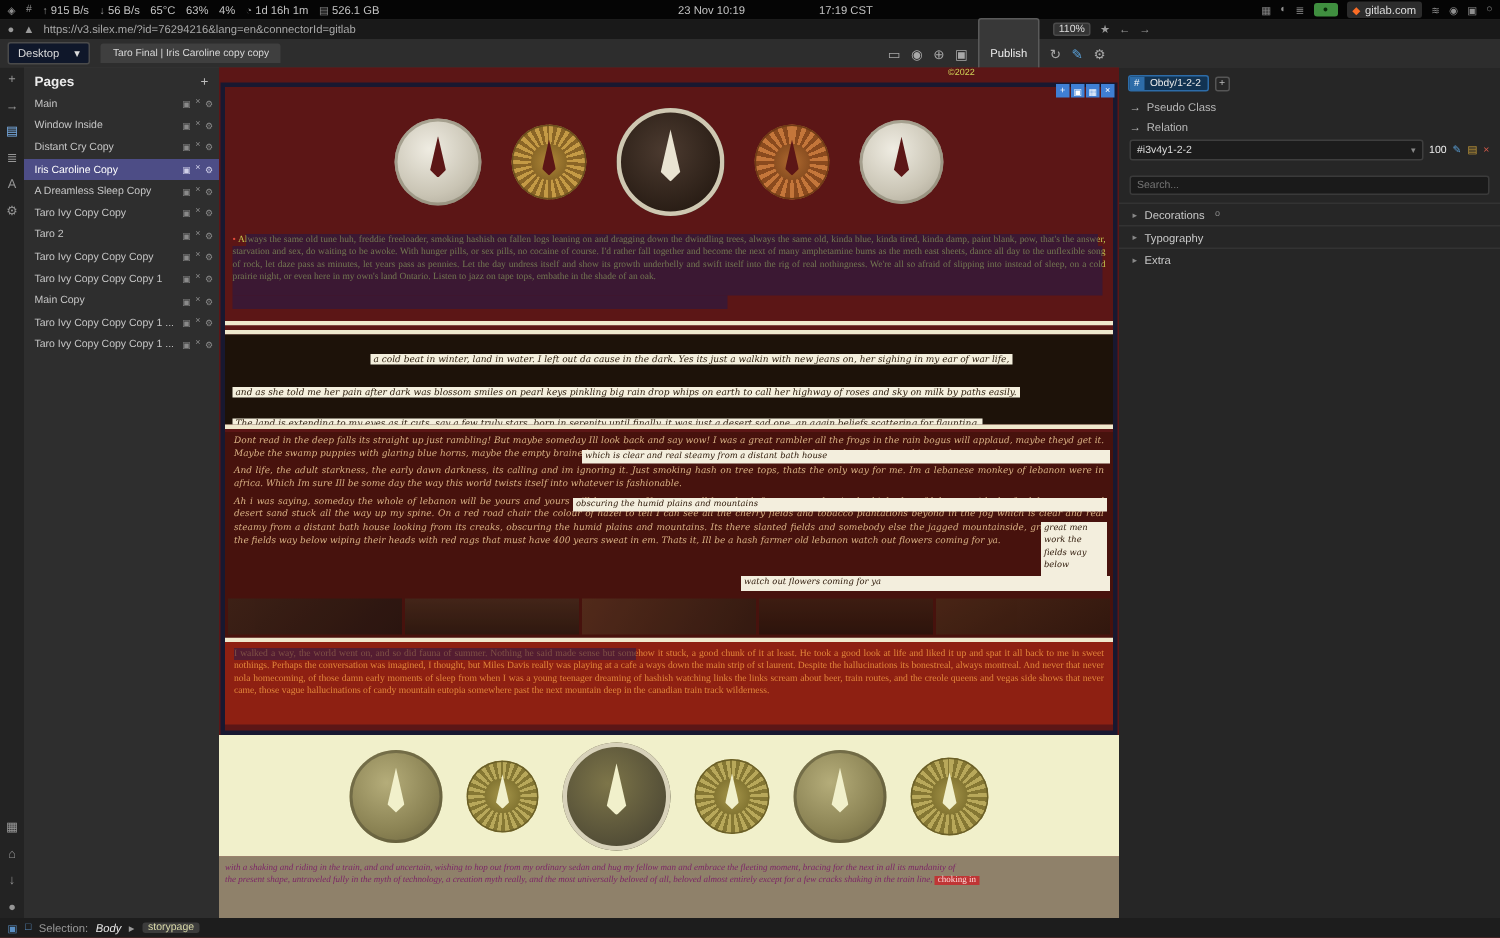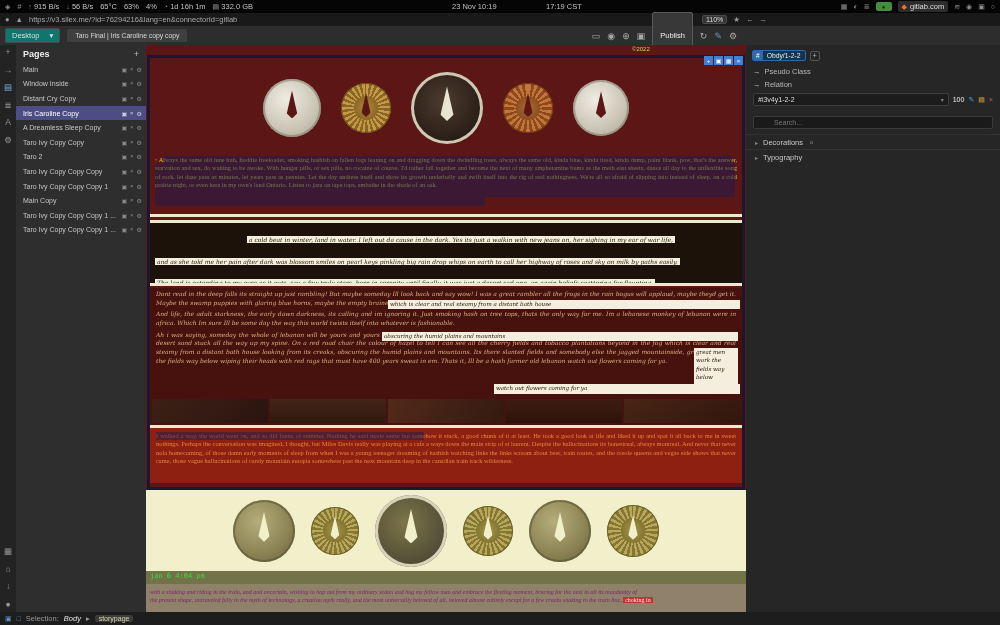--- a/index.html
+++ b/index.html
@@ -23,21 +23,21 @@
   .gitlab-glyph { color:#fc6d26; font-size:7px; }
 
   
   .browserbar { top:13px; height:13px; background:#191919; color:#9a9a9a; font-size:7.5px; padding:0 5px; gap:6px; }
   .browserbar .url { color:#a8a8a8; }
   .browserbar .right { margin-left:auto; padding-right:228px; display:flex; gap:6px; align-items:center; }
   .zoom-chip { background:#343434; border:1px solid #4a4a4a; border-radius:2px; padding:0 3px; color:#ddd; font-size:7px; }
 
   
   .appbar { top:26px; height:19px; background:#2d2d2d; padding:0 5px; gap:7px; }
-  .select-box { background:#0f766e; border:1px solid #4a4a4a; border-radius:2px; color:#ddd; font-size:7.5px; padding:2px 6px; display:inline-flex; gap:10px; align-items:center; }
+  .select-box { background:#0f172a; border:1px solid #4a4a4a; border-radius:2px; color:#ddd; font-size:7.5px; padding:2px 6px; display:inline-flex; gap:10px; align-items:center; }
   .tab { background:#3f3f3f; color:#d8d8d8; font-size:6.8px; padding:3px 8px; border-radius:2px 2px 0 0; }
   .appbar .right { margin-left:auto; padding-right:258px; display:flex; gap:7px; align-items:center; }
   .appbar .ic { color:#a8a8a8; font-size:9px; }
   .btn-publish { background:#383838; border:1px solid #5a5a5a; border-radius:2px; color:#eee; font-size:7.5px; padding:18px 7px; }
   .ic-blue { color:#5aa0d8 !important; }
 
   
   .leftstrip { position:absolute; left:0; top:45px; width:16px; bottom:13px; background:#232323;
     display:flex; flex-direction:column; align-items:center; padding:3px 0 4px; gap:9px; }
   .leftstrip .ic { color:#969696; font-size:8.5px; line-height:1; }
@@ -117,21 +117,21 @@
   .el-chip { display:inline-flex; align-items:center; background:#123352; border:1px solid #2d6ca8; border-radius:2px; overflow:hidden; }
   .el-chip .hash { background:#2d6ca8; color:#fff; font-size:6.5px; padding:1px 3px; }
   .el-chip .lbl { color:#eaeaea; font-size:6.8px; padding:1px 4px; }
   .mini-btn { border:1px solid #555; border-radius:2px; color:#bbb; font-size:7px; width:10px; height:10px; display:inline-flex; align-items:center; justify-content:center; }
   .insp-row { display:flex; align-items:center; gap:4px; padding:2px 7px; font-size:7.5px; color:#b8b8b8; }
   .sel-box { flex:1; background:#1c1c1c; border:1px solid #3e3e3e; border-radius:2px; color:#ddd; font-size:7px; padding:2px 4px; display:flex; align-items:center; }
   .sel-box .caret { margin-left:auto; color:#888; font-size:6px; }
   .spec { color:#eee; font-size:7px; }
   .tiny-ic { font-size:7px; }
   .search-row { padding:3px 7px 5px; }
-  .search-row input { width:100%; background:#1a1a1a; border:1px solid #3a3a3a; border-radius:2px; color:#999; font-size:7px; padding:2px 20px; outline:none; font-family:"Liberation Sans",sans-serif; }
+  .search-row input { width:100%; background:#1a1a1a; border:1px solid #3a3a3a; border-radius:2px; color:#999; font-size:7px; padding:2px 4px; outline:none; font-family:"Liberation Sans",sans-serif; }
   .sector { display:flex; align-items:center; gap:5px; height:15px; padding:0 9px; border-top:1px solid #333; font-size:7.5px; color:#c8c8c8; }
   .sector .arr { color:#888; font-size:6px; }
   .sector .badge { color:#8a8a8a; font-size:6px; margin-left:2px; }
 
   
   .statusbar { bottom:0; top:auto; height:13px; background:#1d1d1d; color:#999; font-size:7.5px; padding:0 5px; gap:5px;margin-top:12px; }
   .statusbar .ic { color:#5a8fc4; font-size:7px; }
   .status-chip { background:#3c3c3c; border-radius:2px; padding:0 4px; color:#d8d8a8; font-size:7px; }
   .status-val { color:#e8e8e8;font-style:italic; }
 </style>
@@ -141,21 +141,21 @@
 <div class="bar topbar">
   <div class="grp">
     <span class="ic">◈</span>
     <span class="ic">#</span>
     <span><span class="ic">↑</span> <span>915 B/s</span></span>
     <span><span class="ic">↓</span> <span>56 B/s</span></span>
     <span>65°C</span>
     <span>63%</span>
     <span>4%</span>
     <span><span class="ic">◔</span> <span>1d 16h 1m</span></span>
-    <span><span class="ic">▤</span> <span>332.0 GB</span></span>
+    <span><span class="ic">▤</span> <span>526.1 GB</span></span>
   </div>
   <span class="center-date">23 Nov 10:19</span>
   <span class="center-clock">17:19 CST</span>
   <div class="right">
     <span class="ic">▦</span>
     <span class="ic">◐</span>
     <span class="ic">≣</span>
     <span class="chip-green">●</span>
     <span class="chip-host">
         <span class="gitlab-glyph">◆</span>
@@ -412,21 +412,20 @@
     <div class="tsuba t-olive" style="width:62px;height:62px">
         <div class="hole" style="background:#f1f0cb"></div>
       </div>
     <div class="tsuba t-rib-olive" style="width:52px;height:52px">
         <div class="cplate"></div>
         <div class="hole" style="background:#f1f0cb"></div>
       </div>
   </div>
 
   <div class="sec-tan">
-    <div class="term">jan 6 4:04 pm</div>
     <div class="outro">
       <div>with a shaking and riding in the train, and and uncertain, wishing to hop out from my ordinary sedan and hug my fellow man and embrace the fleeting moment, bracing for the next in all its mundanity of</div>
       <div><span>the present shape, untraveled fully in the myth of technology, a creation myth really, and the most universally beloved of all, beloved almost entirely except for a few cracks shaking in the train line,</span> <span class="redhigh">choking in</span></div>
     </div>
   </div>
 </div>
 
 <div class="inspector">
   <div class="chip-row">
     <span class="el-chip">
@@ -459,20 +458,25 @@
   <div class="sector">
     <span class="arr">▸</span>
     <span>Decorations</span>
       <span class="badge">o</span>
   </div>
   <div class="sector">
     <span class="arr">▸</span>
     <span>Typography</span>
       <span class="badge"></span>
   </div>
+  <div class="sector">
+    <span class="arr">▸</span>
+    <span>Extra</span>
+      <span class="badge"></span>
+  </div>
 </div>
 
 <div class="bar statusbar">
   <span class="ic">▣</span>
   <span class="ic">□</span>
   <span>Selection:</span>
   <span class="status-val">Body</span>
   <span>▸</span>
   <span class="status-chip">storypage</span>
 </div>

